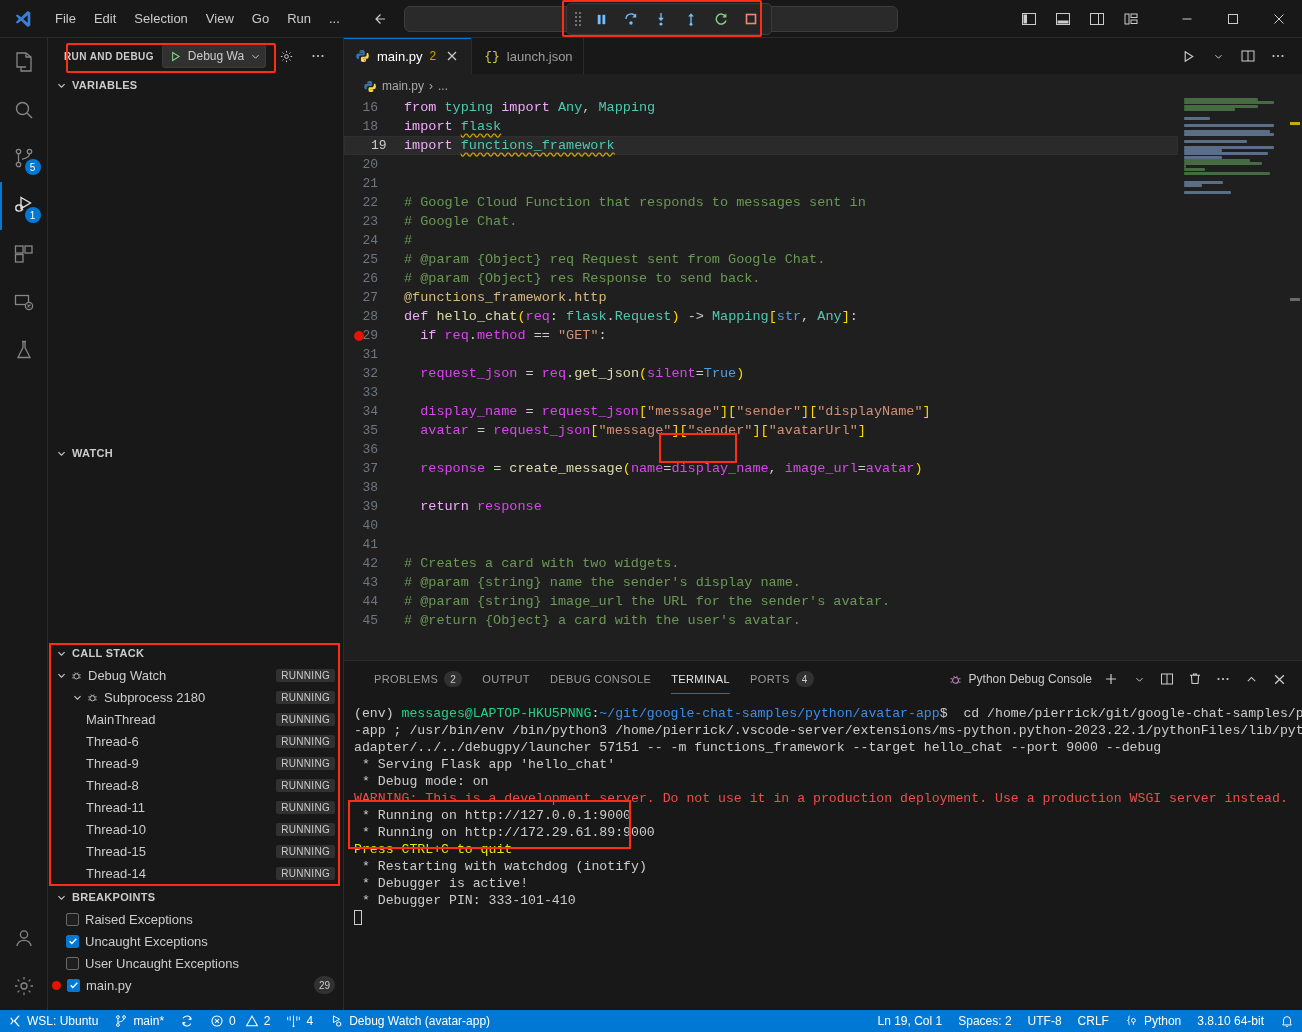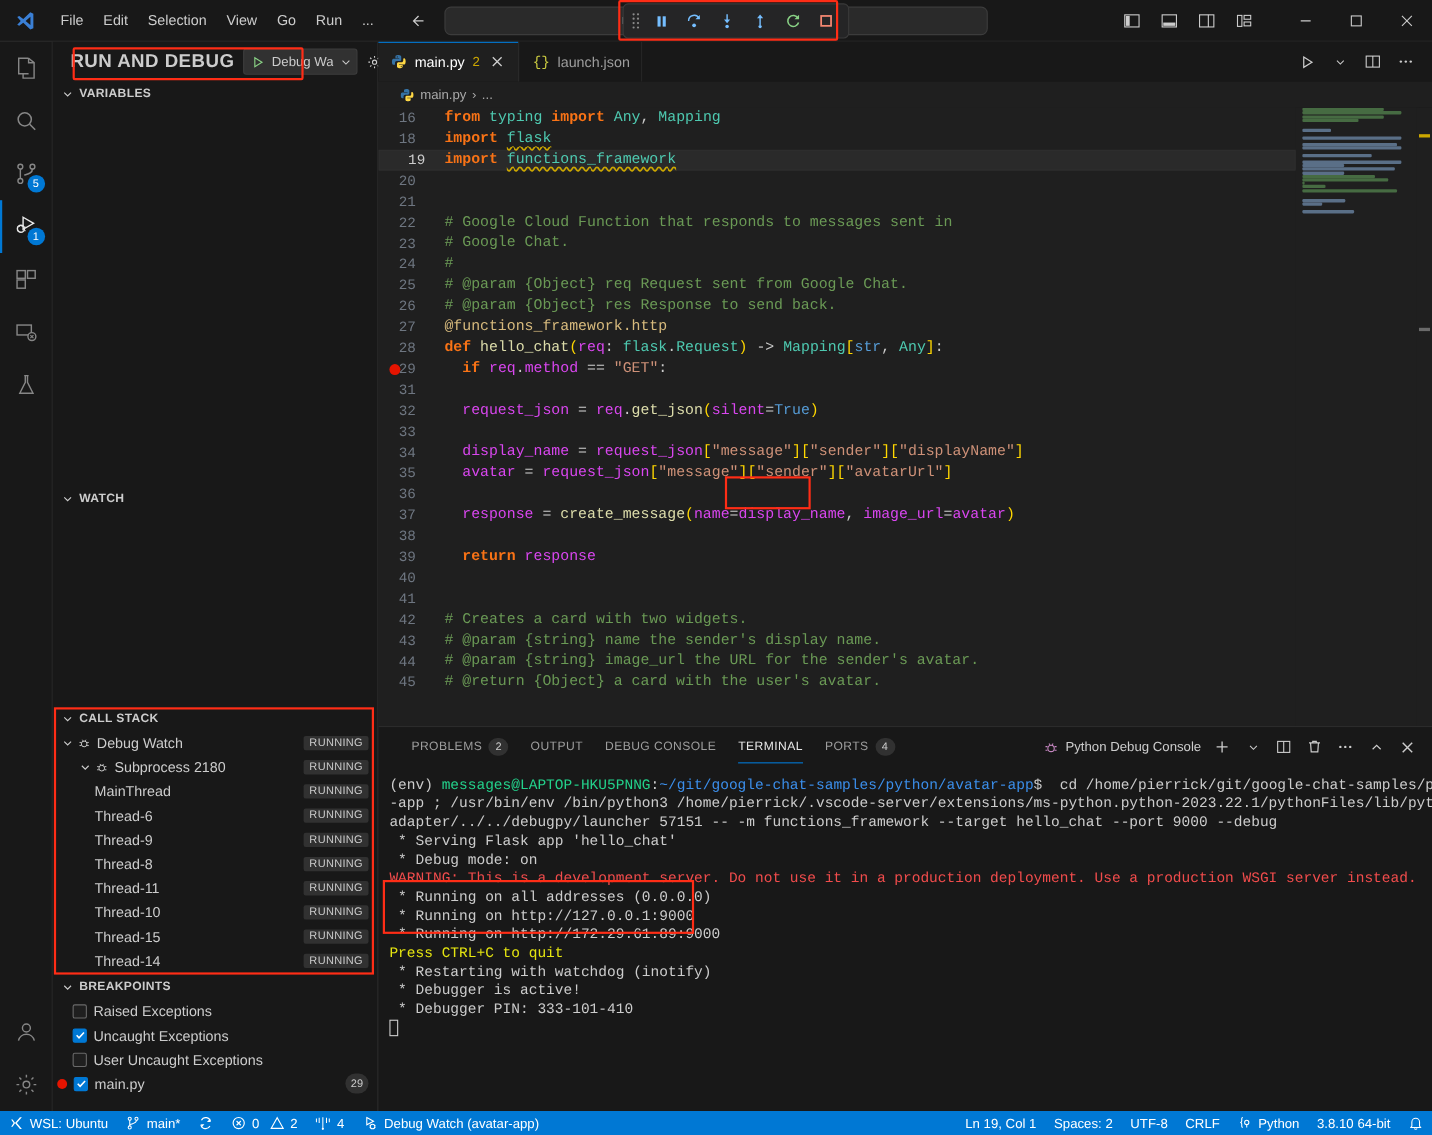--- a/index.html
+++ b/index.html
@@ -87,21 +87,21 @@
   
   .sidebar {
     width: 296px; flex: 0 0 296px; background: #181818;
     display: flex; flex-direction: column; border-right: 1px solid #2b2b2b;
     position: relative;
   }
   .sidebar-title {
     height: 36px; flex: 0 0 36px; display: flex; align-items: center;
     padding: 0 8px 0 16px; gap: 8px; position: relative;
   }
-  .sb-title-text { font-size: 17px; font-weight: bold; letter-spacing: .4px; color: #cccccc; white-space: nowrap;}
+  .sb-title-text { font-size: 10px; font-weight: bold; letter-spacing: .4px; color: #cccccc; white-space: nowrap;}
   .config-select {
     display: flex; align-items: center; gap: 6px; background: #313131;
     border: 1px solid #3c3c3c; border-radius: 3px; height: 24px; padding: 0 4px 0 6px;
     font-size: 12px; color: #cccccc; max-width: 116px;
   }
   .config-name { overflow: hidden; text-overflow: clip; white-space: nowrap; max-width: 72px; }
   .sb-icon-btn { width: 24px; height: 24px; display:flex; align-items:center; justify-content:center; border-radius:4px; color:#cccccc;}
   .annot-runanddebug {
     position: absolute; left: 18px; top: 5px; width: 210px; height: 30px;
     border: 2px solid #ff2d16; border-radius: 2px; pointer-events: none; z-index: 5;
@@ -184,21 +184,21 @@
   .bp-gutter {
     position: absolute; left: 10px; top: 50%; transform: translateY(-50%);
     width: 10px; height: 10px; border-radius: 50%; background: #e51400;
   }
   .code-txt { padding-left: 4px; }
   .annot-breakpoint {
     position: absolute; left: 315px; top: 335px; width: 78px; height: 30px;
     border: 2px solid #ff2d16; pointer-events: none; z-index: 4;
   }
   
-  .k  { color: #f97316; font-weight: bold; }  
+  .k  { color: #f0abfc; }  
   .k2 { color: #569cd6; }  
   .fn { color: #dcdcaa; }
   .cls{ color: #4ec9b0; }
   .s  { color: #ce9178; }
   .c  { color: #6a9955; }
   .v  { color: #d946ef; }
   .p  { color: #cccccc; }
   .y  { color: #d7ba7d; }
   .br1{ color: #ffd700; }
   .squig { text-decoration: underline wavy #cca700; text-underline-offset: 3px; }
@@ -840,21 +840,20 @@
         </div>
       </div>
       <div class="terminal" id="terminal">
         <div class="annot-urls"></div>
       <div class="t-line"><span class="t-wh">(env) </span><span class="t-gr">messages@LAPTOP-HKU5PNNG</span><span class="t-wh">:</span><span class="t-bl">~/git/google-chat-samples/python/avatar-app</span><span class="t-wh">$  cd /home/pierrick/git/google-chat-samples/python/avatar</span></div>
           <div class="t-line"><span class="t-wh">-app ; /usr/bin/env /bin/python3 /home/pierrick/.vscode-server/extensions/ms-python.python-2023.22.1/pythonFiles/lib/python/debugpy/</span></div>
           <div class="t-line"><span class="t-wh">adapter/../../debugpy/launcher 57151 -- -m functions_framework --target hello_chat --port 9000 --debug</span></div>
           <div class="t-line"><span class="t-wh"> * Serving Flask app 'hello_chat'</span></div>
           <div class="t-line"><span class="t-wh"> * Debug mode: on</span></div>
           <div class="t-line"><span class="t-re">WARNING: This is a development server. Do not use it in a production deployment. Use a production WSGI server instead.</span></div>
-          <div class="t-line"><span class="t-wh"> * Running on all addresses (0.0.0.0)</span></div>
           <div class="t-line"><span class="t-wh"> * Running on http://127.0.0.1:9000</span></div>
           <div class="t-line"><span class="t-wh"> * Running on http://172.29.61.89:9000</span></div>
           <div class="t-line"><span class="t-ye">Press CTRL+C to quit</span></div>
           <div class="t-line"><span class="t-wh"> * Restarting with watchdog (inotify)</span></div>
           <div class="t-line"><span class="t-wh"> * Debugger is active!</span></div>
           <div class="t-line"><span class="t-wh"> * Debugger PIN: 333-101-410</span></div>
           <div class="t-line"><span class="cursor-block"></span></div>
         </div>
     </div>
   </div>

